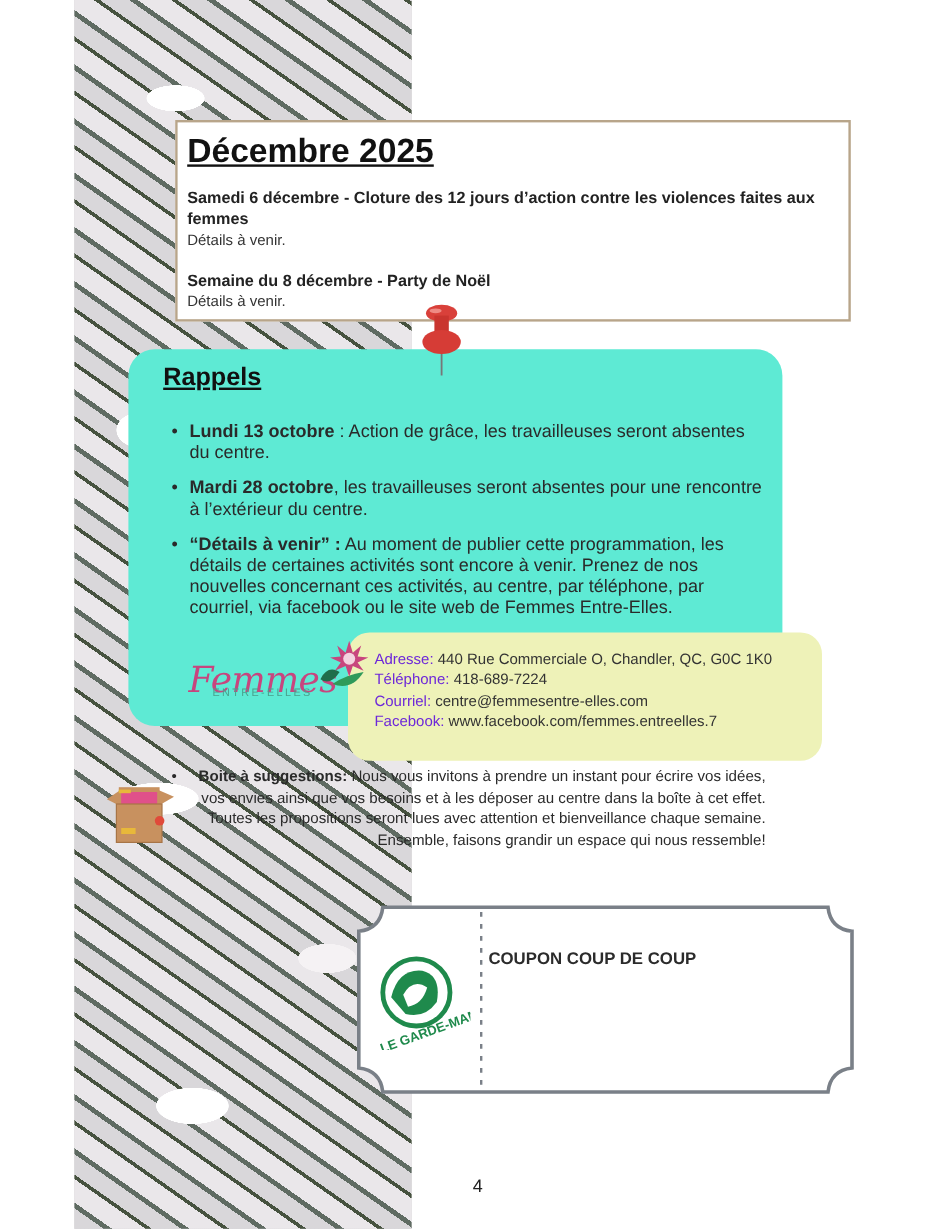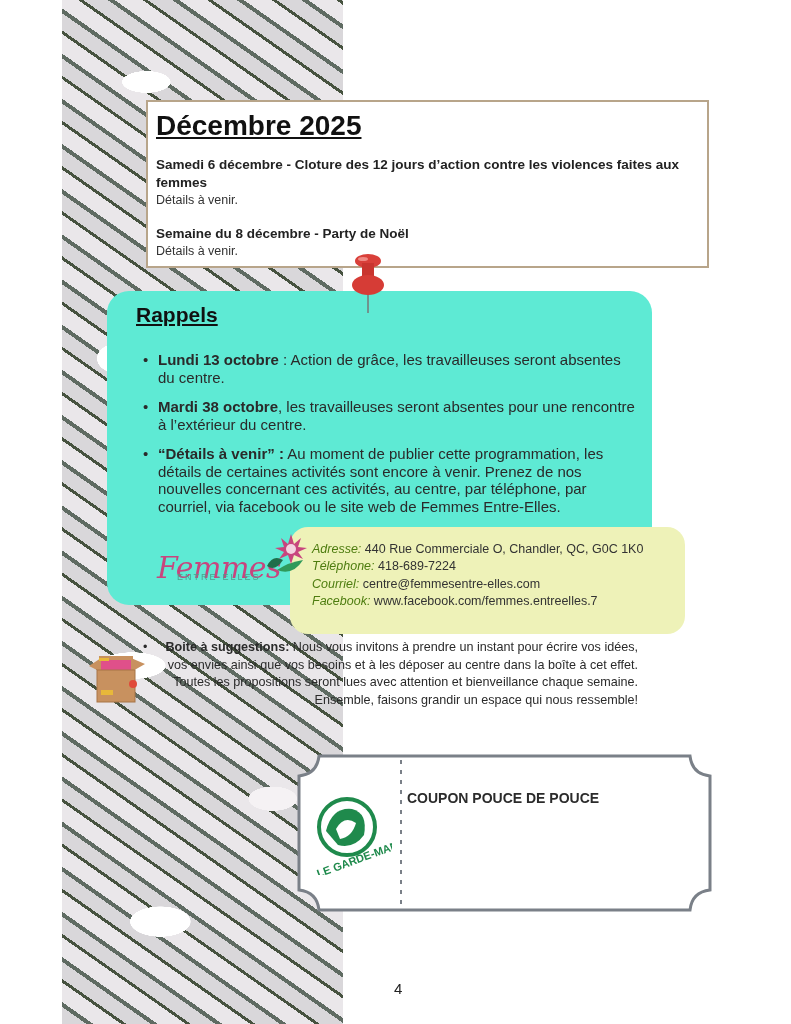--- a/index.html
+++ b/index.html
@@ -25,21 +25,21 @@
   .pin { position:absolute; left:350px; top:253px; width:36px; height:62px; }
   .rappels { position:absolute; left:107px; top:291px; width:545px; height:314px; background:#5eead4;
     border-radius:22px; box-sizing:border-box; }
   .rappels h2 { position:absolute; left:29px; top:12px; margin:0; font-size:21px; font-weight:bold; text-decoration:underline; color:#111; }
   .r-list { position:absolute; left:36px; top:60px; width:495px; margin:0; padding:0; list-style:none; }
   .r-list li { position:relative; padding-left:15px; font-size:15px; line-height:17.5px; color:#2a2a2a; margin-bottom:12px; }
   .r-list li::before { content:"•"; position:absolute; left:0; top:0; }
   .contact { position:absolute; left:290px; top:527px; width:395px; height:107px; background:#eef2b8;
     border-radius:18px; box-sizing:border-box; padding:14px 0 0 22px; }
   .c-line { font-size:12.5px; line-height:17.4px; color:#333; white-space:nowrap; }
-  .c-label { color:#4d7c0f;font-style:italic; }
+  .c-label { color:#6d28d9; }
   .logo { position:absolute; left:155px; top:532px; width:150px; height:64px; }
   .logo-word { position:absolute; left:2px; top:18px; font-family:"DejaVu Serif", serif; font-style:italic; font-size:30px; color:#c8457e; letter-spacing:-0.5px; }
   .logo-sub { position:absolute; left:22px; top:40px; font-size:9px; letter-spacing:2px; color:#4aa08c; }
   .flower { position:absolute; left:108px; top:0; width:44px; height:44px; }
   .sugg { position:absolute; left:143px; top:639px; width:495px; }
   .sugg li { position:relative; padding-left:15px; font-size:12.6px; line-height:17.5px; color:#2a2a2a; list-style:none; }
   .sugg ul { margin:0; padding:0;text-align:right; }
   .sugg li::before { content:"•"; position:absolute; left:0; top:0; }
   .box-icon { position:absolute; left:87px; top:652px; width:60px; height:52px; }
   .coupon { position:absolute; left:297px; top:754px; width:415px; height:158px; }
@@ -64,21 +64,21 @@
   <div>
     <div class="ev-title">Semaine du 8 décembre - Party de Noël</div>
     <div class="ev-detail">Détails à venir.</div>
   </div>
 </div>
 
 <div class="rappels">
   <h2>Rappels</h2>
   <ul class="r-list">
     <li><b>Lundi 13 octobre</b><span> : Action de grâce, les travailleuses seront absentes du centre.</span></li>
-    <li><b>Mardi 38 octobre</b><span>, les travailleuses seront absentes pour une rencontre à l’extérieur du centre.</span></li>
+    <li><b>Mardi 28 octobre</b><span>, les travailleuses seront absentes pour une rencontre à l’extérieur du centre.</span></li>
     <li><b>“Détails à venir” :</b><span>  Au moment de publier cette programmation, les détails de certaines activités sont encore à venir.  Prenez de nos nouvelles concernant ces activités, au centre, par téléphone, par courriel, via facebook ou le site web de Femmes Entre-Elles.</span></li>
   </ul>
 </div>
 
 <svg class="pin" viewBox="0 0 36 62">
   <line x1="18" y1="40" x2="18" y2="60" stroke="#777" stroke-width="1.5"></line>
   <ellipse cx="18" cy="8" rx="13" ry="7" fill="#d9403a"></ellipse>
   <rect x="12" y="10" width="12" height="16" fill="#c9352f"></rect>
   <ellipse cx="18" cy="32" rx="16" ry="10" fill="#d63c36"></ellipse>
   <ellipse cx="13" cy="6" rx="5" ry="2" fill="#ef8a84"></ellipse>
@@ -127,16 +127,16 @@
 </svg>
 
 <svg class="gm-logo" viewBox="0 0 90 90">
   <circle cx="45" cy="42" r="28" fill="none" stroke="#1f8a4c" stroke-width="4"></circle>
   <path d="M24 46 Q30 22 50 24 Q66 28 62 50 Q52 64 36 60 Z" fill="#1f8a4c"></path>
   <path d="M34 44 Q42 30 54 38 Q50 52 38 54 Z" fill="#ffffff"></path>
   <text x="14" y="82" font-size="11" font-weight="bold" fill="#1f8a4c" font-family="Liberation Sans, sans-serif" transform="rotate(-20 45 80)">LE GARDE-MANGER</text>
 </svg>
 
 <div class="coupon-text">
-  <div class="coupon-title">COUPON POUCE DE POUCE</div>
+  <div class="coupon-title">COUPON COUP DE COUP</div>
 </div>
 
 <div class="page-num">4</div>
 
 </body></html>

